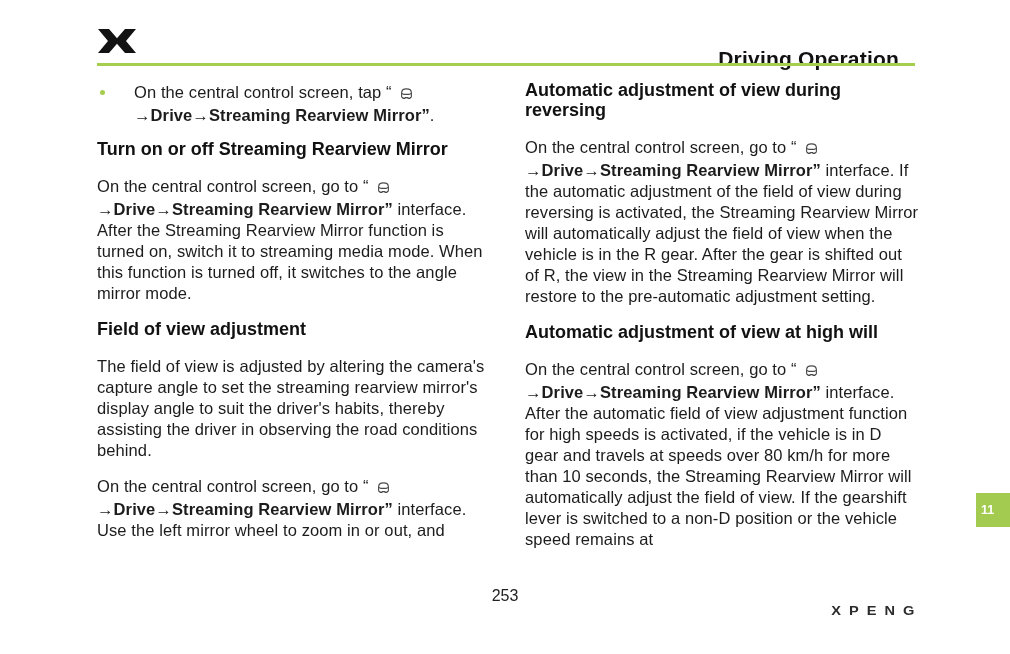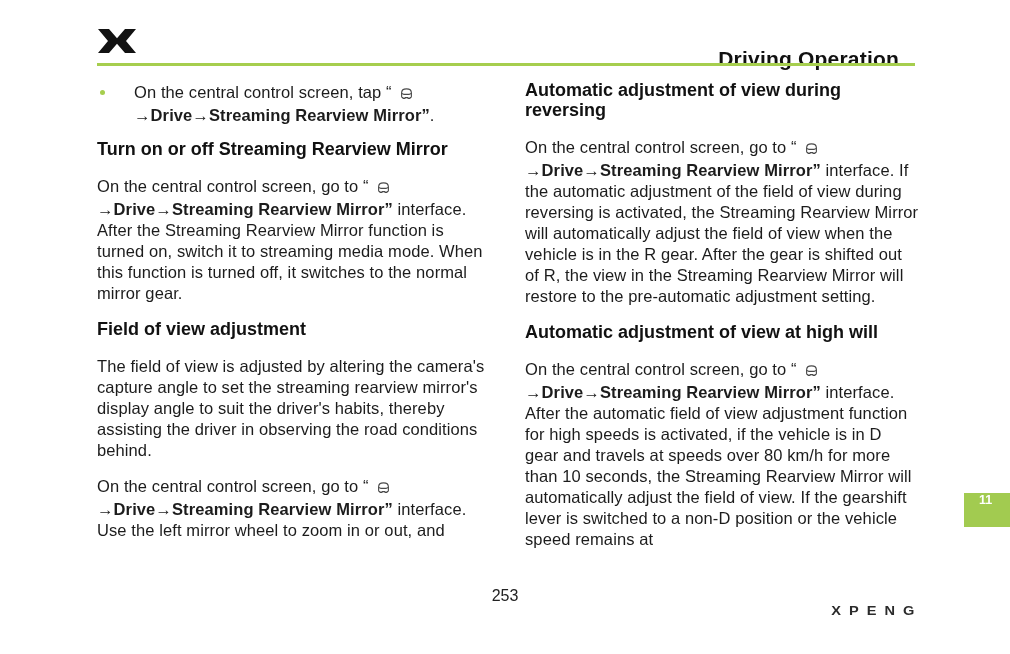--- a/index.html
+++ b/index.html
@@ -29,23 +29,23 @@
   .bold { font-weight:700; }
 
   .bullet-row { display:flex; margin:0 0 13px;gap:20px; }
   .bullet-dot { flex:none; width:5px; height:5px; border-radius:50%; background:var(--green); margin:8px 9px 0 3px; }
   .bullet-row .para { margin:0; }
 
   .inline-icon { display:inline-block; vertical-align:-2px; margin-left:3px; }
 
   
   .side-tab {
-    position:absolute; right:0; top:493px; width:46px; height:34px;
+    position:absolute; right:0; top:493px; width:34px; height:34px;
     background:var(--tab-green); color:#ffffff; font-size:12.5px; font-weight:700;
-    display:flex; align-items:flex-start; padding-left:15px; box-sizing:border-box;
+    display:flex; align-items:center; padding-left:5px; box-sizing:border-box;
   }
 
   
   .page-num { position:absolute; left:0; right:0; bottom:49px; text-align:center; font-size:16px; color:#222; }
   .wordmark {
     position:absolute; right:88px; bottom:36px;
     font-size:13px; font-weight:700; letter-spacing:0.55em; color:#2b2b2b;
     transform:scaleX(1.12); transform-origin:right center;
   }
 </style>
@@ -71,21 +71,21 @@
               <path d="M3.7 8.6 L6.2 9.6 L13.8 9.6 L16.3 8.6"></path>
             </svg></span><br><span class="bold">→Drive→Streaming Rearview Mirror”</span><span>.</span></p>
     </div>
     <div>
 
         <section class="sec">
           <h3 class="sec-heading">Turn on or off Streaming Rearview Mirror</h3>
           <p class="para"><span>On the central control screen, go to “ </span><span class="inline-icon"><svg width="15" height="13" viewBox="0 0 20 17" fill="none" stroke="#4a4a4a" stroke-width="1.5" stroke-linecap="round" stroke-linejoin="round">
                 <path d="M3.5 7.5 C3.5 3.3 6 2.3 10 2.3 C14 2.3 16.5 3.3 16.5 7.5 L16.5 12.5 C16.5 13.3 15.9 14 15 14 L14.6 14 L14.6 15.2 L12.1 15.2 L12.1 14 L7.9 14 L7.9 15.2 L5.4 15.2 L5.4 14 L5 14 C4.1 14 3.5 13.3 3.5 12.5 Z"></path>
                 <path d="M3.7 8.6 L6.2 9.6 L13.8 9.6 L16.3 8.6"></path>
-              </svg></span><br><span class="bold">→Drive→Streaming Rearview Mirror”</span><span> interface. After the Streaming Rearview Mirror function is turned on, switch it to streaming media mode. When this function is turned off, it switches to the normal mirror gear.</span></p>
+              </svg></span><br><span class="bold">→Drive→Streaming Rearview Mirror”</span><span> interface. After the Streaming Rearview Mirror function is turned on, switch it to streaming media mode. When this function is turned off, it switches to the angle mirror mode.</span></p>
         </section>
 
         <section class="sec">
           <h3 class="sec-heading">Field of view adjustment</h3>
           <p class="para"><span>The field of view is adjusted by altering the camera's capture angle to set the streaming rearview mirror's display angle to suit the driver's habits, thereby assisting the driver in observing the road conditions behind.</span></p>
         </section>
 
         <section class="sec">
           <p class="para"><span>On the central control screen, go to “ </span><span class="inline-icon"><svg width="15" height="13" viewBox="0 0 20 17" fill="none" stroke="#4a4a4a" stroke-width="1.5" stroke-linecap="round" stroke-linejoin="round">
                 <path d="M3.5 7.5 C3.5 3.3 6 2.3 10 2.3 C14 2.3 16.5 3.3 16.5 7.5 L16.5 12.5 C16.5 13.3 15.9 14 15 14 L14.6 14 L14.6 15.2 L12.1 15.2 L12.1 14 L7.9 14 L7.9 15.2 L5.4 15.2 L5.4 14 L5 14 C4.1 14 3.5 13.3 3.5 12.5 Z"></path>

